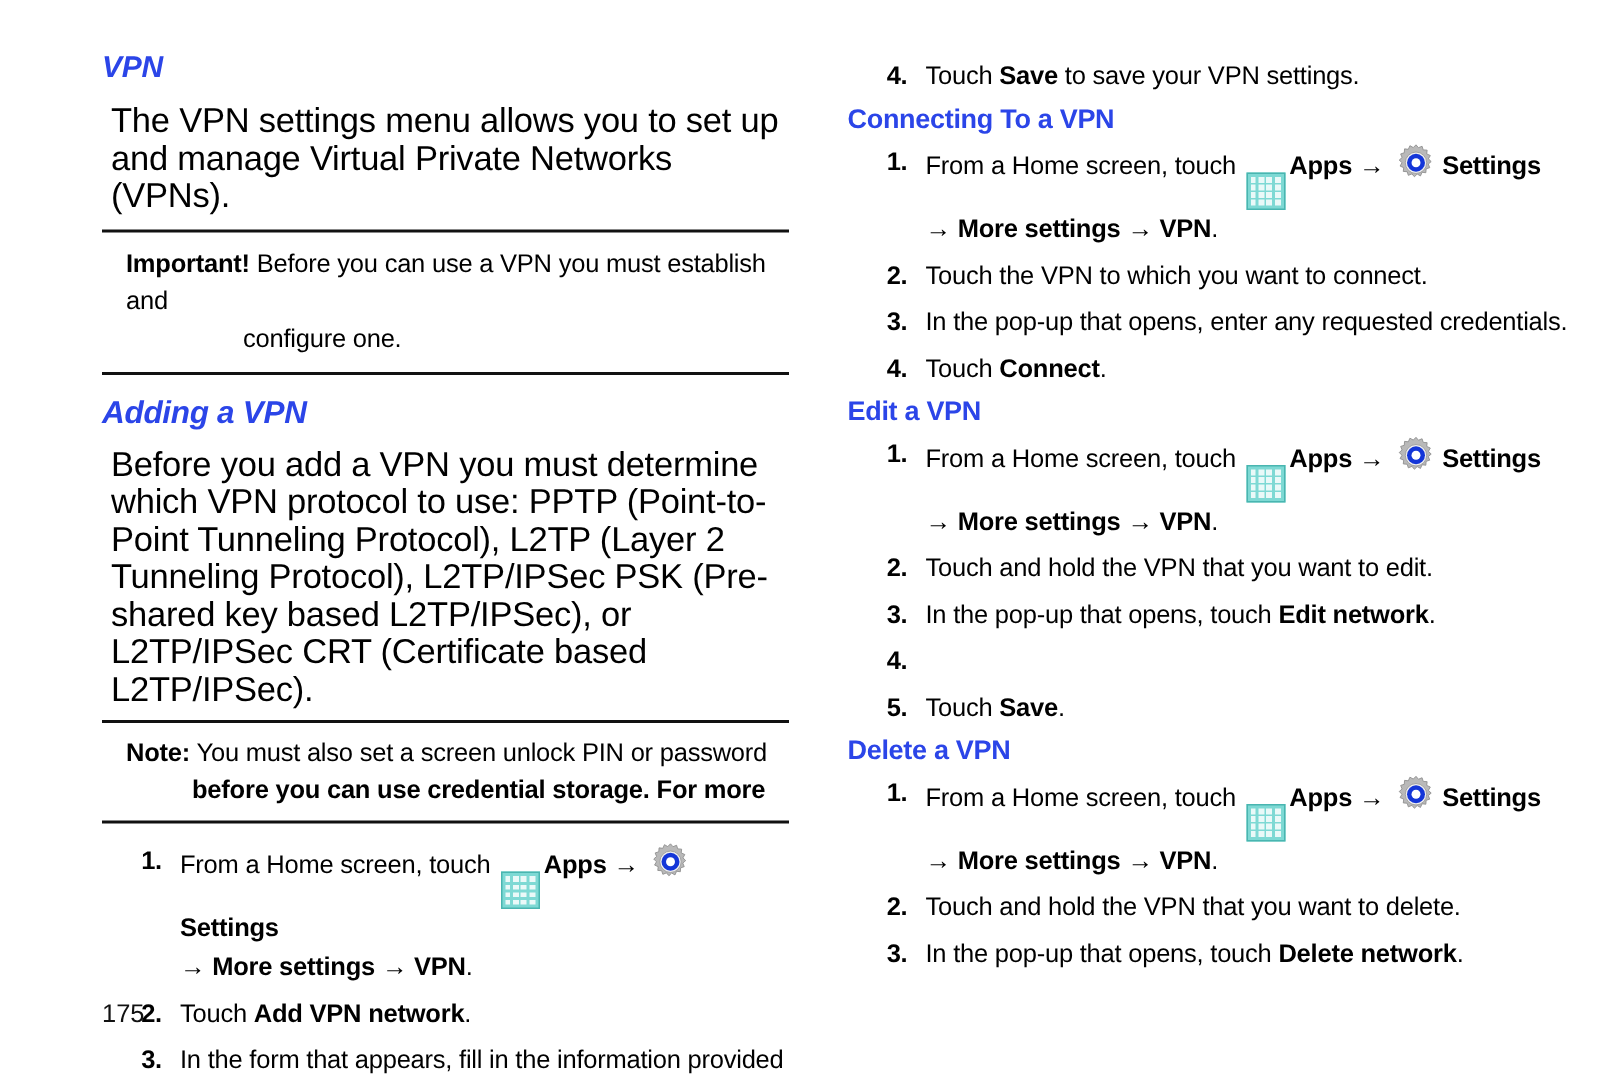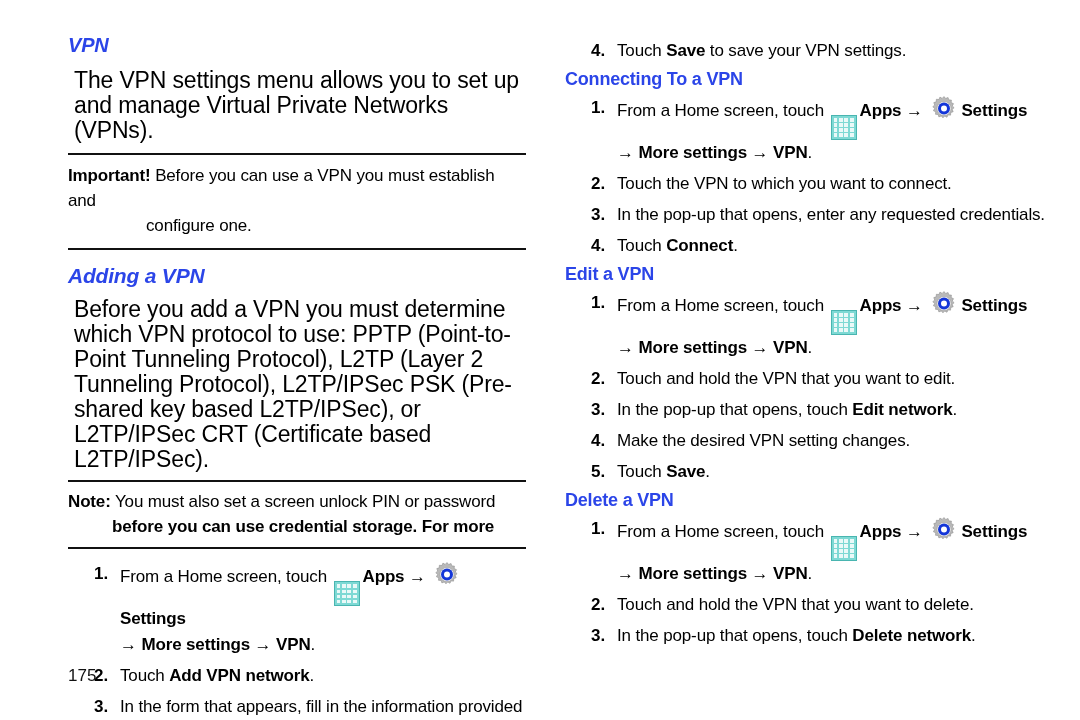--- a/index.html
+++ b/index.html
@@ -58,20 +58,21 @@
   
   .rule { border: 0; border-top: 2.5px solid #111; margin: 10px 0 8px 0; height: 0; }
   .rule-tight { margin: 8px 0 7px 0; }
 
   .callout {
     font-size: 17px;
     line-height: 25px;
     letter-spacing: -0.15px;
     padding-left: 0;
     text-indent: 0;
+    margin-left: 16px;
   }
   .callout .cont { display: block; padding-left: 78px; }
   .callout .cont-note { display: block; padding-left: 44px; font-weight: bold; }
   .lbl { font-weight: bold; }
   .ital { font-style: italic; }
 
   
   ol.steps { list-style: none; margin: 0; padding: 0; }
   ol.steps > li {
     position: relative;
@@ -304,21 +305,21 @@
       <li>
         <span class="num">2.</span>
         <span>Touch and hold the VPN that you want to edit.</span><b></b><span></span>
       </li>
       <li>
         <span class="num">3.</span>
         <span>In the pop-up that opens, touch </span><b>Edit network</b><span>.</span>
       </li>
       <li>
         <span class="num">4.</span>
-        <span>Make the desired VPN setting changes.</span><b></b><span></span>
+        <b></b><span></span>
       </li>
       <li>
         <span class="num">5.</span>
         <span>Touch </span><b>Save</b><span>.</span>
       </li>
     </ol>
 
     <div class="h-sec">Delete a VPN</div>
 
     <ol class="steps">

